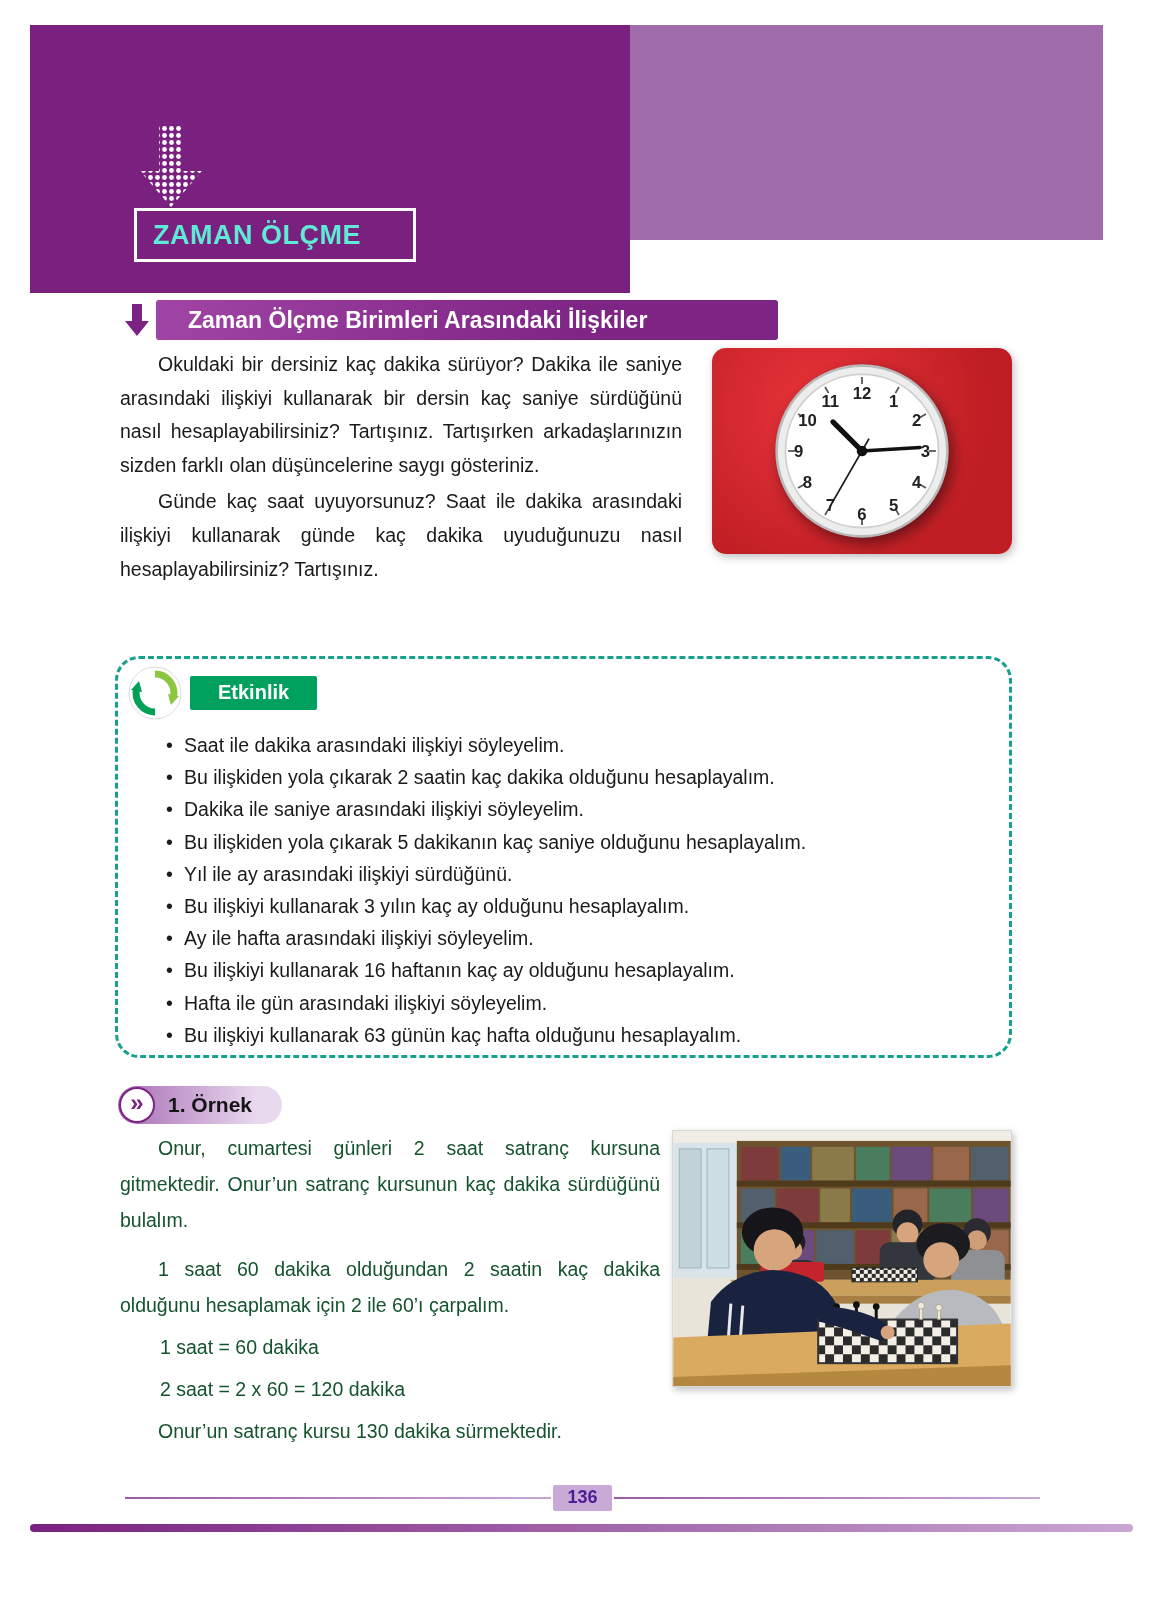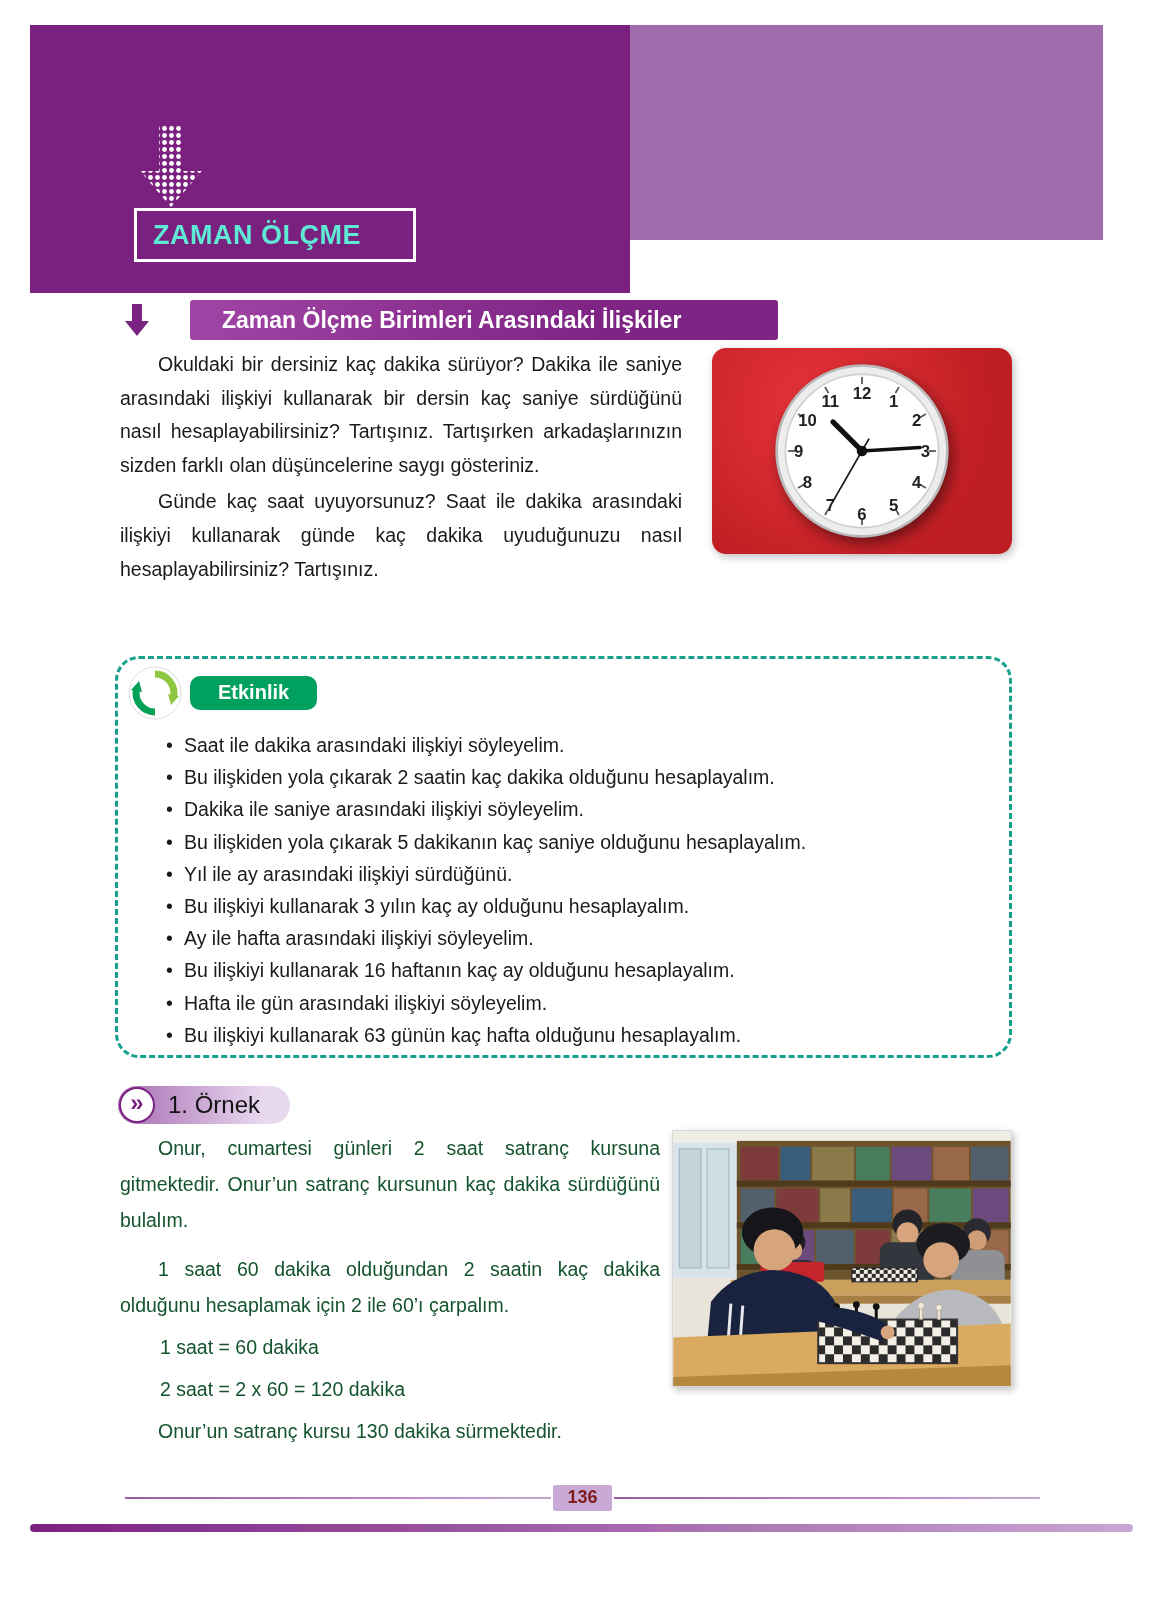--- a/index.html
+++ b/index.html
@@ -8,21 +8,21 @@
 
   
   .block-light { position:absolute; left:623px; top:25px; width:480px; height:215px; background:#a06cab; }
   .block-dark  { position:absolute; left:30px;  top:25px; width:600px; height:268px; background:#7a2180; }
   .hdr-arrow   { position:absolute; left:110px; top:100px; width:62px; height:82px; }
   .title-box   { position:absolute; left:104px; top:183px; width:282px; height:54px;
                  border:3px solid #ffffff; display:flex; align-items:center; padding-left:16px; }
   .title-box span { color:#5eead4; font-size:27px; font-weight:800; letter-spacing:.5px; }
 
   
-  .section-banner { position:absolute; left:118px; top:300px; width:660px; height:40px; display:flex; align-items:center;gap:34px; }
+  .section-banner { position:absolute; left:118px; top:300px; width:660px; height:40px; display:flex; align-items:center; }
   .banner-icon { width:38px; height:40px; display:flex; align-items:center; justify-content:center; background:#ffffff; }
   .banner-bar  { flex:1; height:40px; background:linear-gradient(90deg,#a044a6,#7e2484 70%); border-radius:3px;
                  display:flex; align-items:center; padding-left:32px; }
   .banner-bar span { color:#ffffff; font-size:23px; font-weight:700; }
 
   
   .intro { position:absolute; left:120px; top:348px; width:892px; display:flex; }
   .intro-text { width:562px; font-size:19.5px; line-height:33.6px; text-align:justify; color:#1a1a1a; }
   .intro-text p { text-indent:38px; }
   .intro-text p + p { margin-top:3px; }
@@ -30,49 +30,49 @@
                 background:radial-gradient(circle at 35% 30%, #e8343a, #bd1d23 75%);
                 display:flex; align-items:center; justify-content:center; box-shadow:2px 3px 8px rgba(0,0,0,.25); }
   .clock-svg { width:176px; height:176px; filter:drop-shadow(4px 6px 7px rgba(0,0,0,.45)); }
 
   
   .activity-box { position:absolute; left:115px; top:656px; width:897px; height:402px;
                   border:3px dashed #18a08e; border-radius:24px; background:#ffffff; }
   .activity-header { display:flex; align-items:center; margin:7px 0 0 10px; }
   .activity-icon { width:54px; height:54px; }
   .activity-label { background:#00a05e; color:#ffffff; font-size:20px; font-weight:700;
-                    padding:5px 28px 6px 28px; border-radius:10px; margin-left:8px; }
+                    padding:5px 28px 6px 28px; border-radius:2px; margin-left:8px; }
   .activity-list { list-style:none; margin:9px 0 8px 0; padding:0 30px 0 48px; }
   .activity-list li { position:relative; padding-left:18px; font-size:19.5px; line-height:32.2px; color:#1a1a1a; }
   .activity-list li::before { content:"•"; position:absolute; left:0; color:#1a1a1a; }
 
   
   .example-label { position:absolute; left:118px; top:1086px; height:38px; display:flex; align-items:center;
                    padding:0 30px 0 50px; background:linear-gradient(90deg,#a76cb3,#e9d9ef 85%);
                    border-radius:19px; }
   .chevron-badge { position:absolute; left:1px; top:1px; width:36px; height:36px; border-radius:50%;
                    background:#ffffff; border:2px solid #7b2382; display:flex; align-items:center; justify-content:center;
                    color:#7b2382; font-size:24px; font-weight:800; line-height:1; padding-bottom:4px; }
-  .example-label > span.lbl { font-size:24px; font-weight:400; color:#141414; }
+  .example-label > span.lbl { font-size:21px; font-weight:700; color:#141414; }
 
   
   .example { position:absolute; left:120px; top:1130px; width:892px; display:flex; }
   .example-text { width:540px; font-size:19.5px; line-height:36px; text-align:justify; color:#14532d; }
   .example-text p { text-indent:38px; }
   .example-text p.eq { text-indent:0; padding-left:40px; text-align:left; margin-top:6px; }
   .example-text p.body2 { margin-top:13px; }
   .example-text p.concl { margin-top:6px; text-align:left; }
   .chess-card { width:340px; height:257px; margin-left:12px; border:1px solid #d8d8d8;
                 box-shadow:2px 3px 7px rgba(0,0,0,.25); }
   .chess-card svg { display:block; width:100%; height:100%; }
 
   
   .pagenav { position:absolute; left:125px; top:1484px; width:915px; height:28px; display:flex; align-items:center; }
   .pagenav .rule { flex:1; height:2px; background:linear-gradient(90deg,#9c5ba5,#c9a6d2); }
-  .page-badge { background:#c9a9d6; color:#7f1d1d; font-size:18px; font-weight:700;
+  .page-badge { background:#c9a9d6; color:#4c1d95; font-size:18px; font-weight:700;
                 padding:2px 14px 3px 14px; margin:0 2px; border-radius:2px; }
   .bottom-rule { position:absolute; left:30px; top:1524px; width:1103px; height:8px; border-radius:4px;
                  background:linear-gradient(90deg,#7a2180,#c9a6d3); }
 </style>
 </head>
 <body>
 
 <div class="page">
 
   <div class="block-light"></div>

